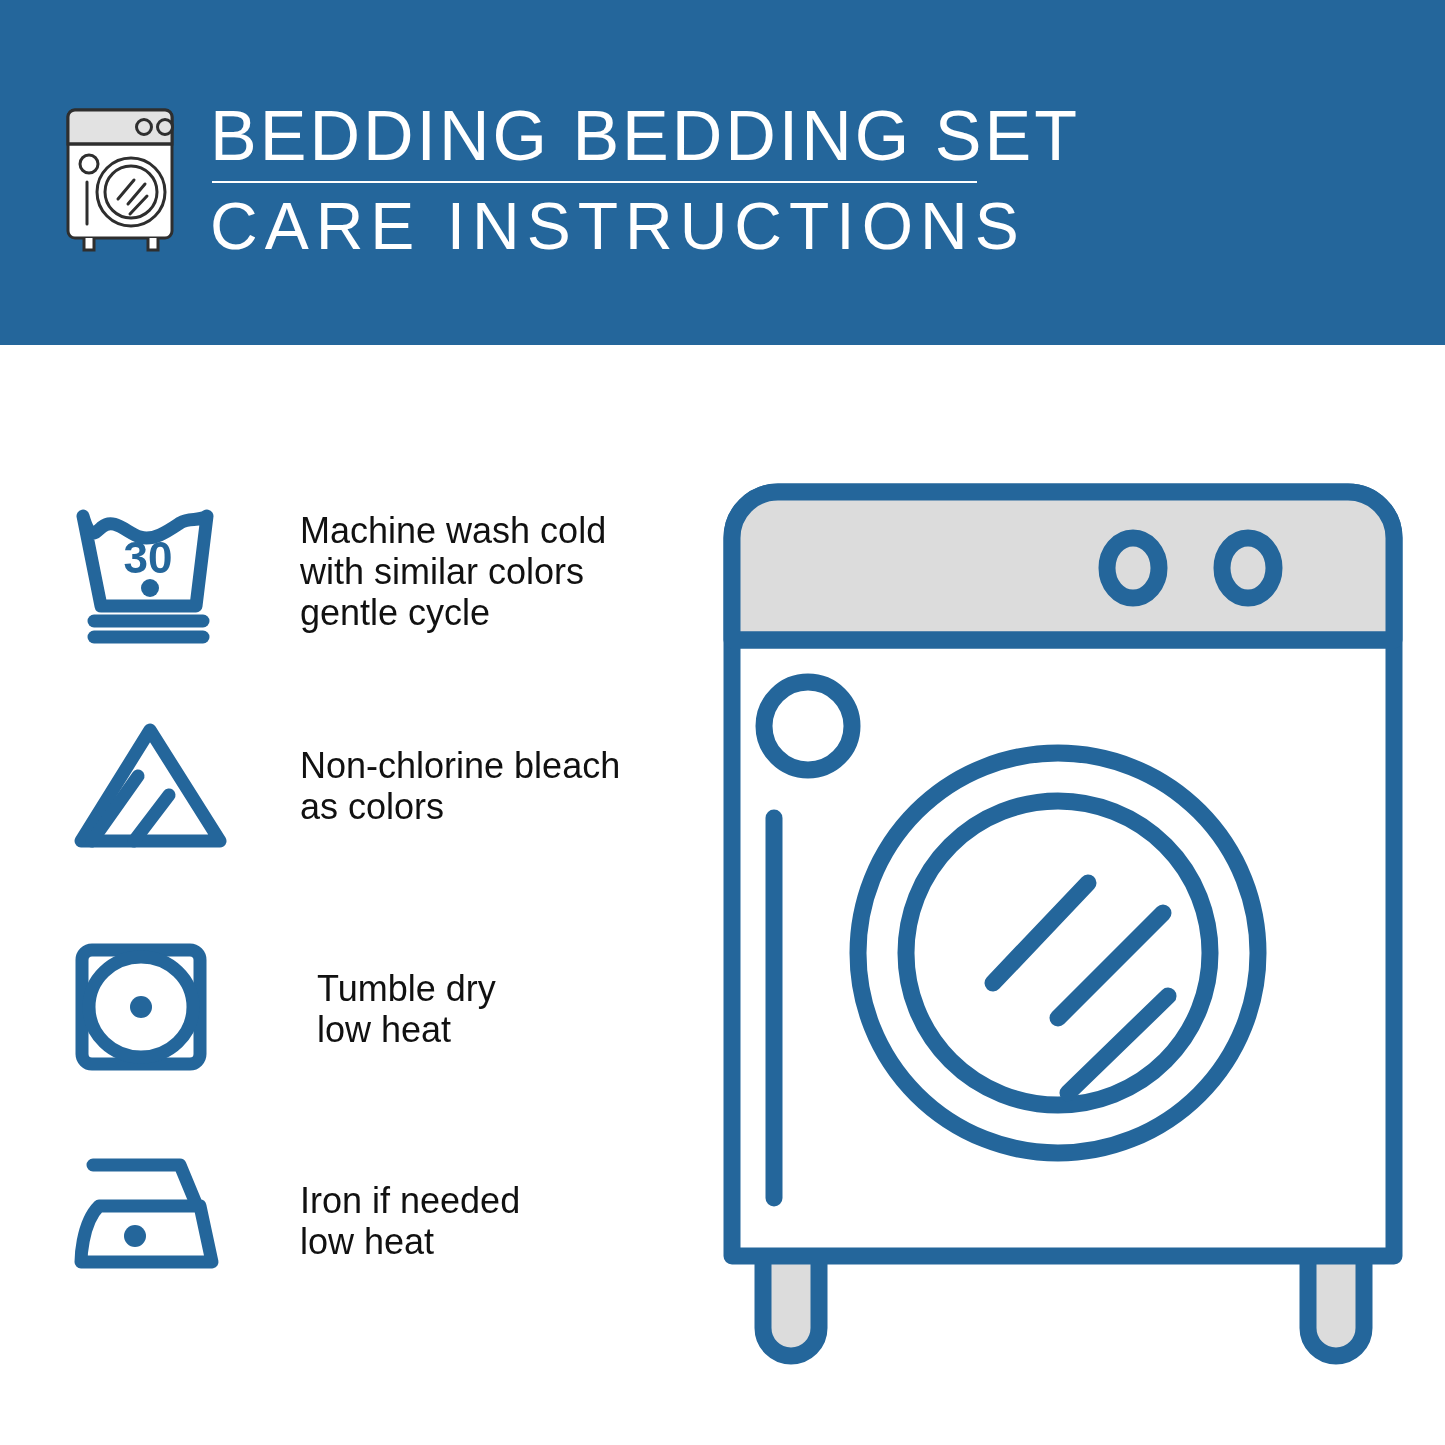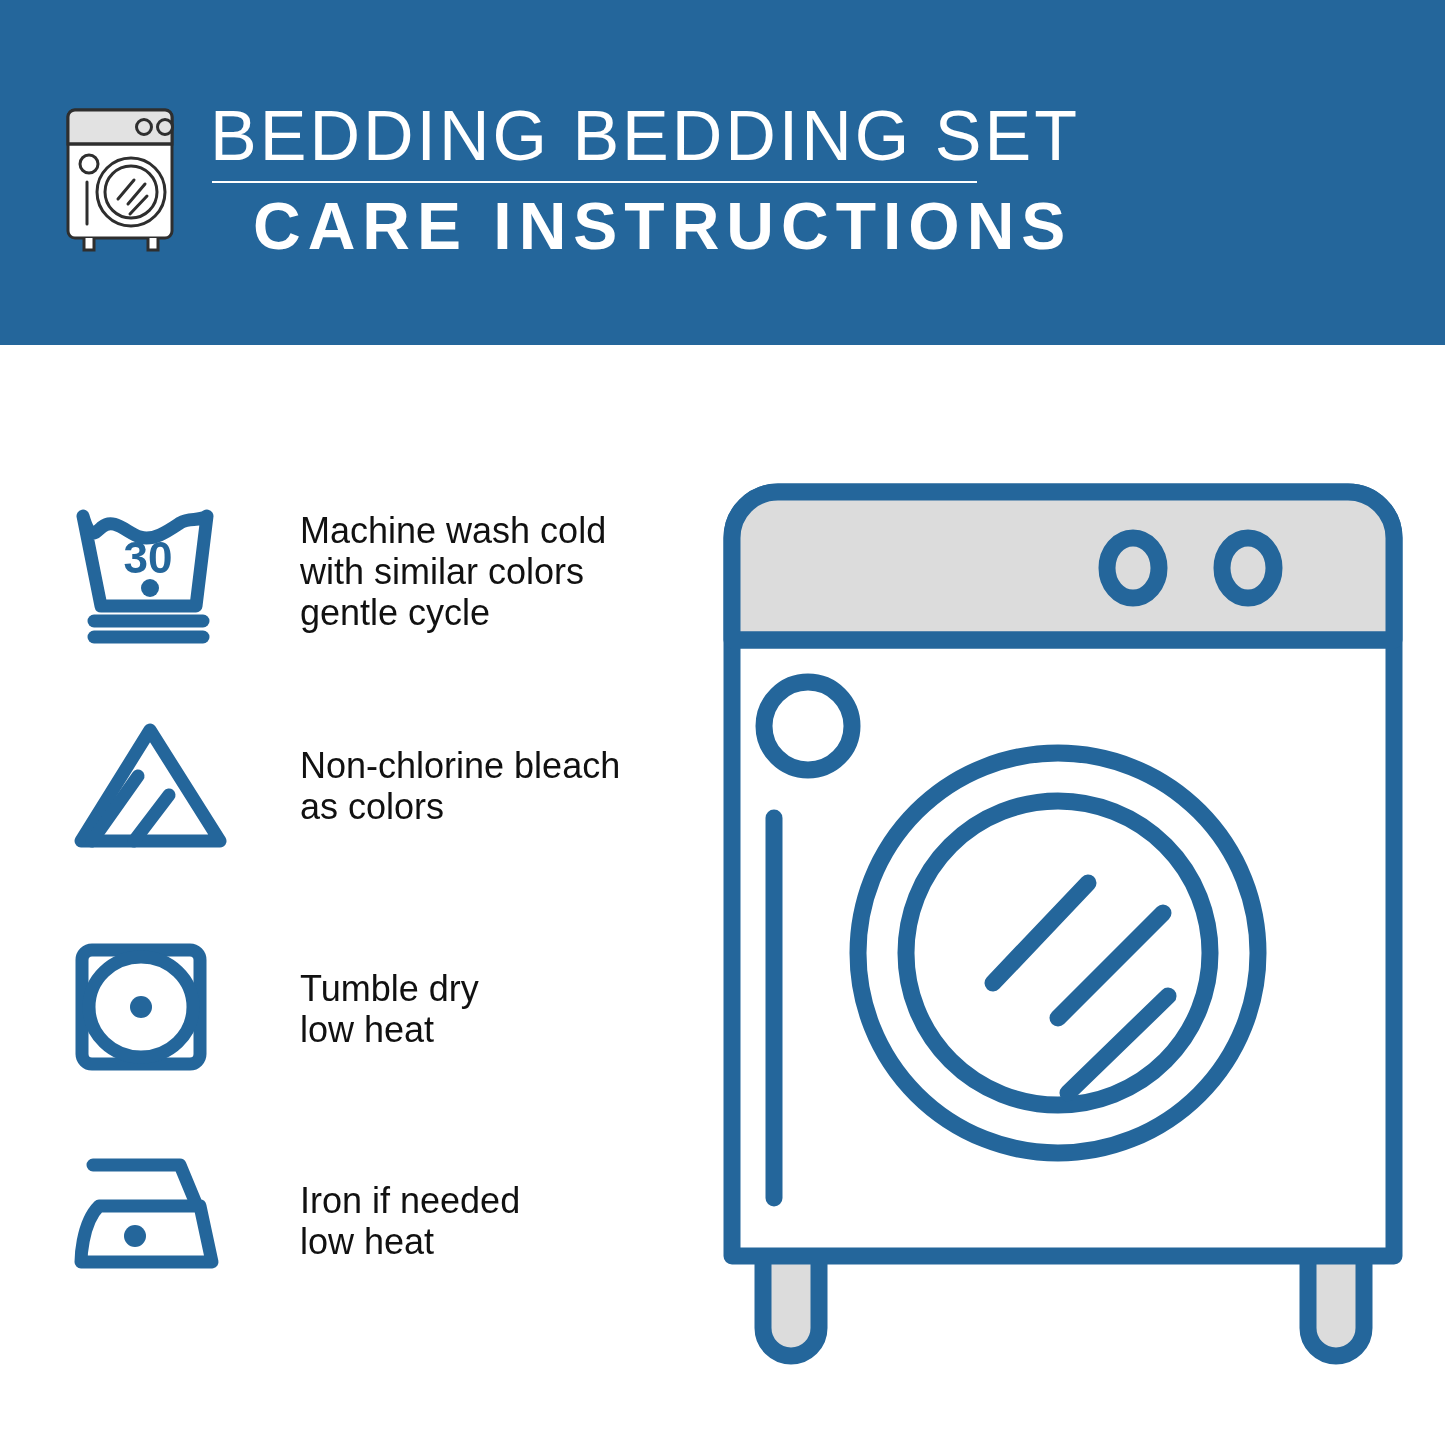--- a/index.html
+++ b/index.html
@@ -49,23 +49,22 @@
     width: 765px;
     height: 2px;
     background: #ffffff;
     margin: 5px 0 4px 2px;
   }
   .title-sub {
     color: #ffffff;
     font-size: 66px;
     letter-spacing: 7px;
     line-height: 78px;
-    font-weight: 700;
+    font-weight: 400;
     white-space: nowrap;
-    margin-left: 43px;
   }
 
   
   #care-list {
     position: absolute;
     left: 0;
     top: 345px;
     width: 700px;
     height: 1320px;
   }
@@ -89,21 +88,21 @@
     letter-spacing: 0px;
     white-space: pre-line;
   }
   #row-wash   { top: 155px; }
   #row-bleach { top: 375px; }
   #row-dry    { top: 595px; }
   #row-iron   { top: 805px; }
 
   #row-wash   .care-text { top: 10px; }
   #row-bleach .care-text { top: 25px; }
-  #row-dry    .care-text { top: 28px; }
+  #row-dry    .care-text { top: 28px; margin-left: 17px; }
   #row-iron   .care-text { top: 30px; }
 
   
   #machine {
     position: absolute;
     left: 718px;
     top: 478px;
     width: 690px;
     height: 900px;
   }

